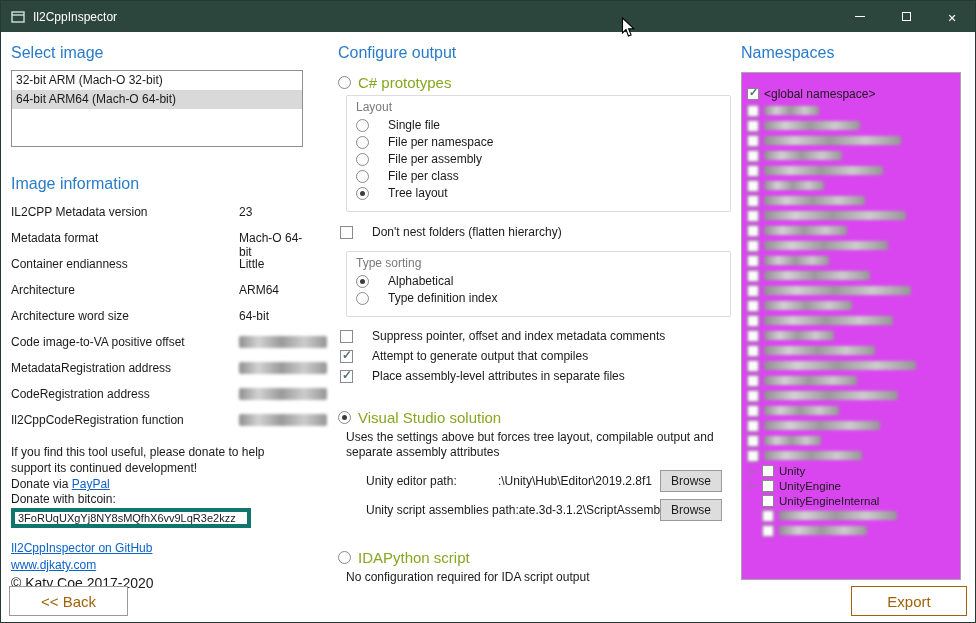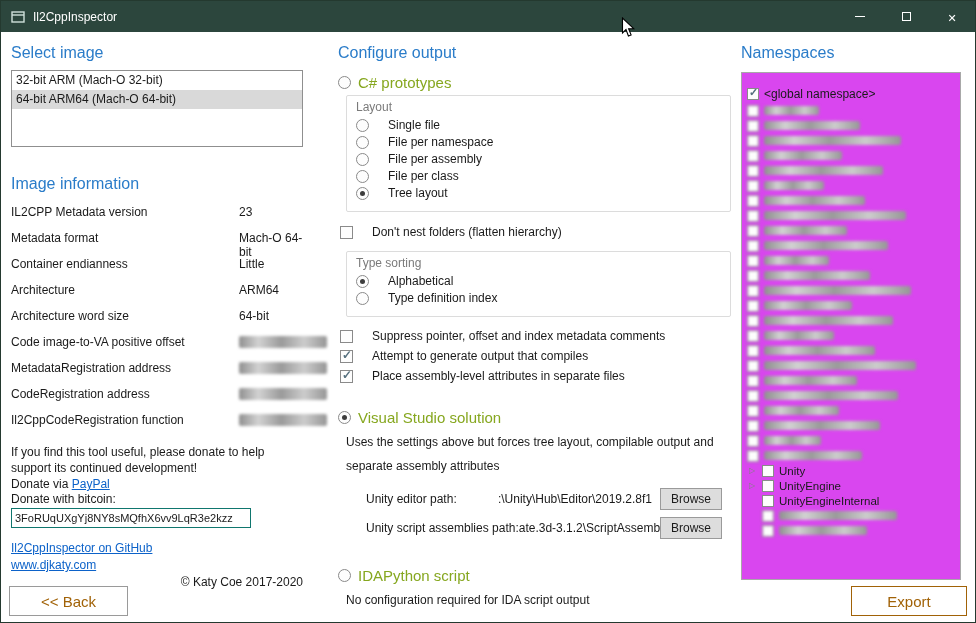--- a/index.html
+++ b/index.html
@@ -74,45 +74,45 @@
   .info-heading { margin-top: 28px !important; margin-bottom: 12px !important; }
   .info-row { position: relative; height: 26px; font-size: 12px; }
   .info-label { display: inline-block; }
   .info-value { position: absolute; left: 228px; top: 0; }
   .info-row .redacted-bar { width: 88px; height: 12px; top: 1px; }
   .donate-text { font-size: 12px; line-height: 15.5px; width: 288px; margin-top: 6px; }
   .donate-line { font-size: 12px; margin-top: 1px; }
   .bitcoin-label { font-size: 12px; margin-top: 1px; }
   .bitcoin-input {
     width: 240px; height: 20px; margin-top: 2px;
-    border: 1px solid #0f766e; font-family: "Liberation Sans", sans-serif;
+    border: 4px solid #0f766e; font-family: "Liberation Sans", sans-serif;
     font-size: 11px; padding: 1px 3px; color: #1a1a1a; background: #fff;
   }
   .link-block { display: block; font-size: 12px; margin-top: 13px; width: max-content; }
   .link-block + .link-block { margin-top: 3px; }
-  .copyright { font-size: 12px; margin-top: 3px; text-align: right; }
+  .copyright { font-size: 14px; margin-top: 3px; }
   .back-btn { left: 8px; top: 585px; width: 119px; border: 1px solid #9a9a9a; }
 
   
   .col-mid { position: absolute; left: 337px; top: 33px; width: 396px; }
   .col-mid .section { margin: 10px 0 12px; }
   .major { gap: 7px; margin: 2px 0 4px; }
   .major-label { font-size: 15px; color: #86a71f; }
   .groupbox {
     border: 1px solid #dcdcdc; border-radius: 2px;
     margin: 4px 0 0 8px; padding: 3px 9px 8px; width: 385px;
   }
   .gb-title { color: #7a7a7a; font-size: 12px; margin: 1px 0 4px; }
   .groupbox .opt-row { margin: 2px 0; line-height: 15px; }
   .standalone { margin: 13px 0 0 2px; }
   .gb2 { margin-top: 12px; }
   .cb-stack { margin: 12px 0 0 2px; }
   .cb-stack .opt-row { margin-top: 6px; }
   .vs-radio { margin-top: 26px; }
-  .desc { font-size: 12px; line-height: 24px; margin: 4px 0 6px 8px; width: 375px; }
+  .desc { font-size: 12px; line-height: 15px; margin: 4px 0 6px 8px; width: 375px; }
   .vs-fields { margin: 10px 0 0 28px; width: 356px; }
   .field-row { display: flex; align-items: center; margin-bottom: 7px; font-size: 12px; }
   .field-label { white-space: nowrap; }
   .field-value { flex: 1; text-align: right; padding-right: 8px; white-space: nowrap; overflow: hidden; }
   .browse-btn {
     width: 62px; height: 22px; background: #dddddd; border: 1px solid #9a9a9a;
     font-family: "Liberation Sans", sans-serif; font-size: 12px; color: #1a1a1a; cursor: pointer;
   }
   .ida-radio { margin-top: 28px; }
   .ida-desc { margin-top: 2px; }

